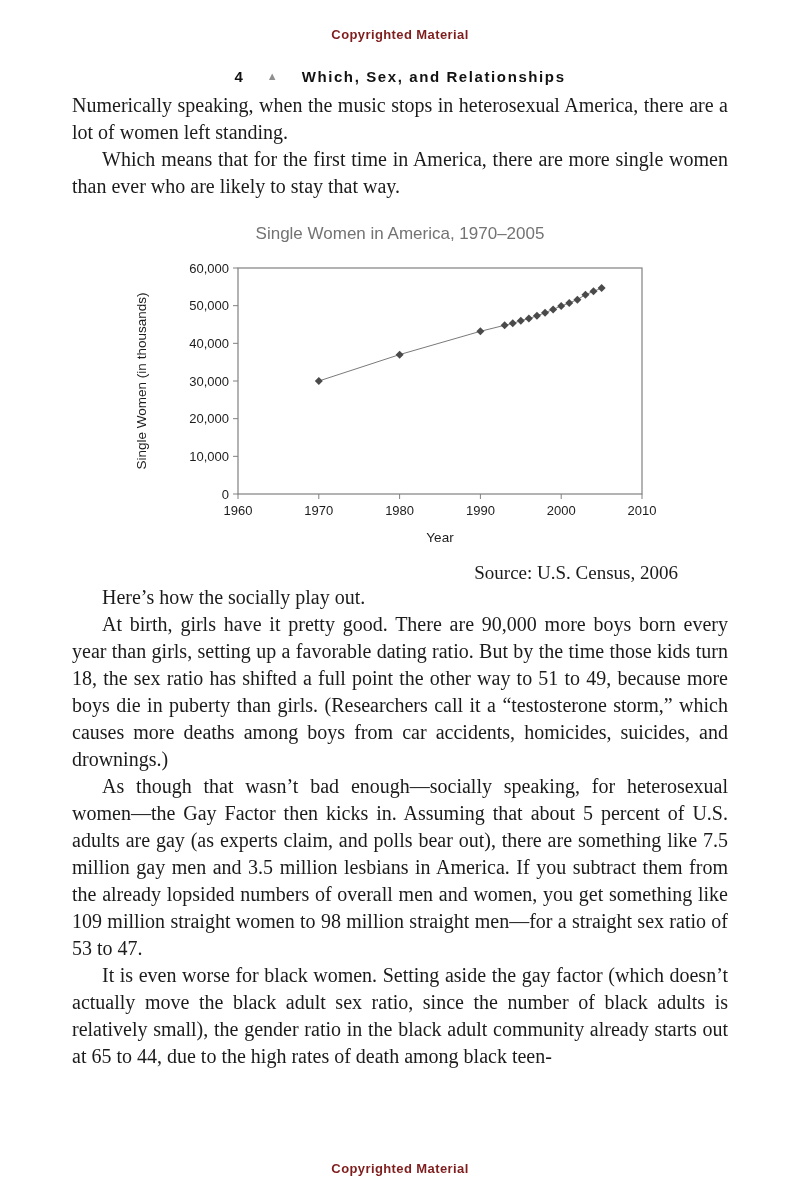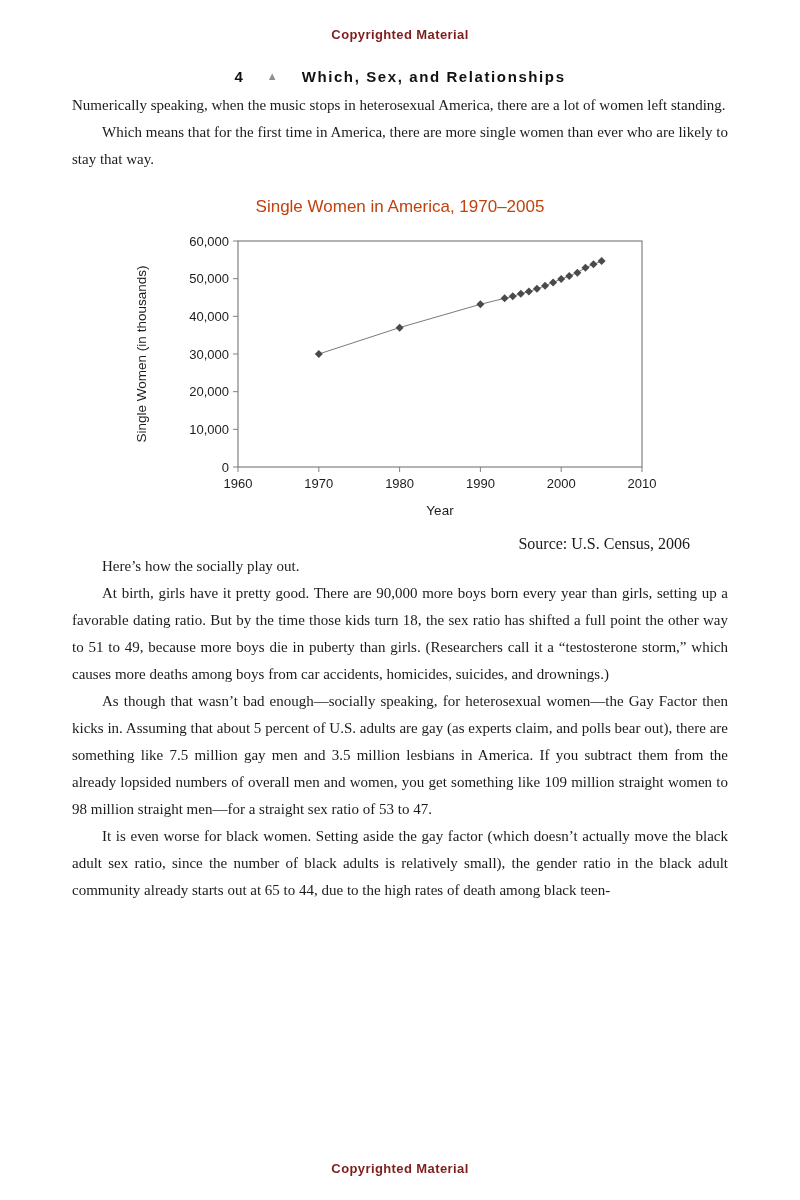--- a/index.html
+++ b/index.html
@@ -39,40 +39,40 @@
     color: #8f8f8f;
     font-size: 11px;
     margin-right: 24px;
     letter-spacing: 0;
     line-height: 1;
   }
 
   .content { margin: 7px 72px 0 72px; }
 
   p.body-para {
-    font-size: 15px;
+    font-size: 20px;
     line-height: 27px;
     text-align: justify;
     margin: 0;
   }
   p.indent { text-indent: 30px; }
 
   .chart-block { margin-top: 24px; }
   .chart-title {
     text-align: center;
     font-family: "Liberation Sans", sans-serif;
     font-size: 17px;
-    color: #c2410c;
+    color: #737373;
     margin: 0 0 12px 0;
   }
   .chart-wrap { display: flex; justify-content: center; }
   .source {
-    font-size: 16px;
+    font-size: 19px;
     text-align: right;
-    margin: 6px 38px 0 0;
+    margin: 6px 50px 0 0;
     color: #1b1b1b;
   }
   .after-chart { margin-top: 26px; }
 
   svg text.tick {
     font-family: "Liberation Sans", sans-serif;
     font-size: 13px;
     fill: #1c1c1c;
   }
   svg text.axis-label {

